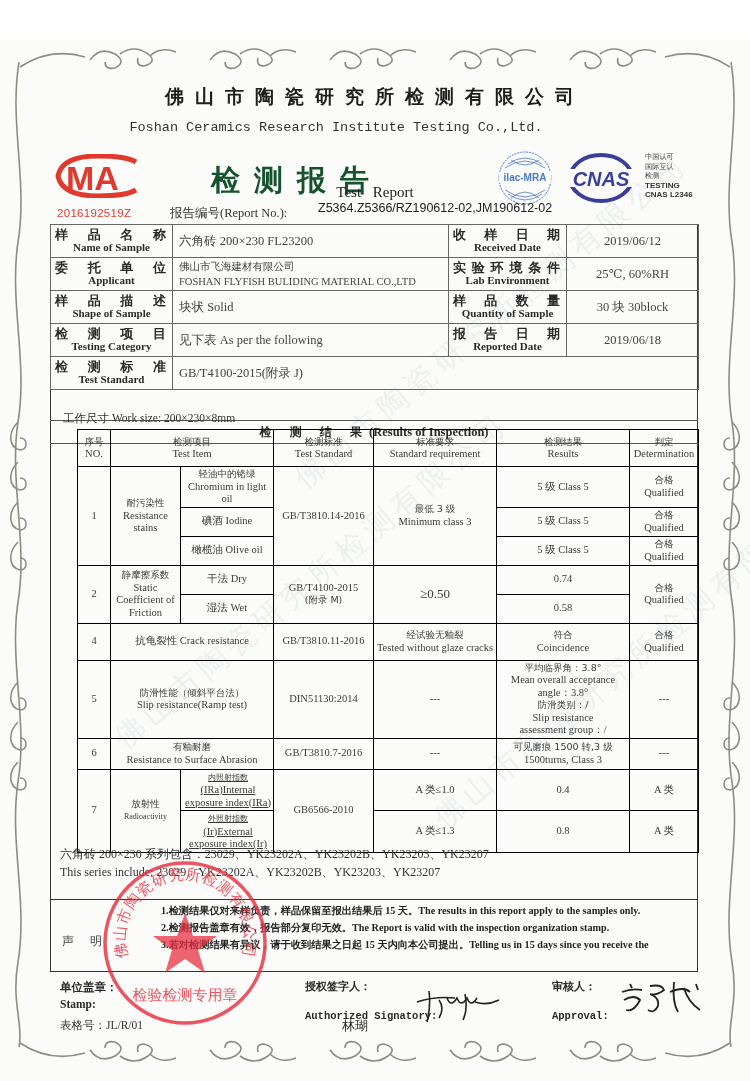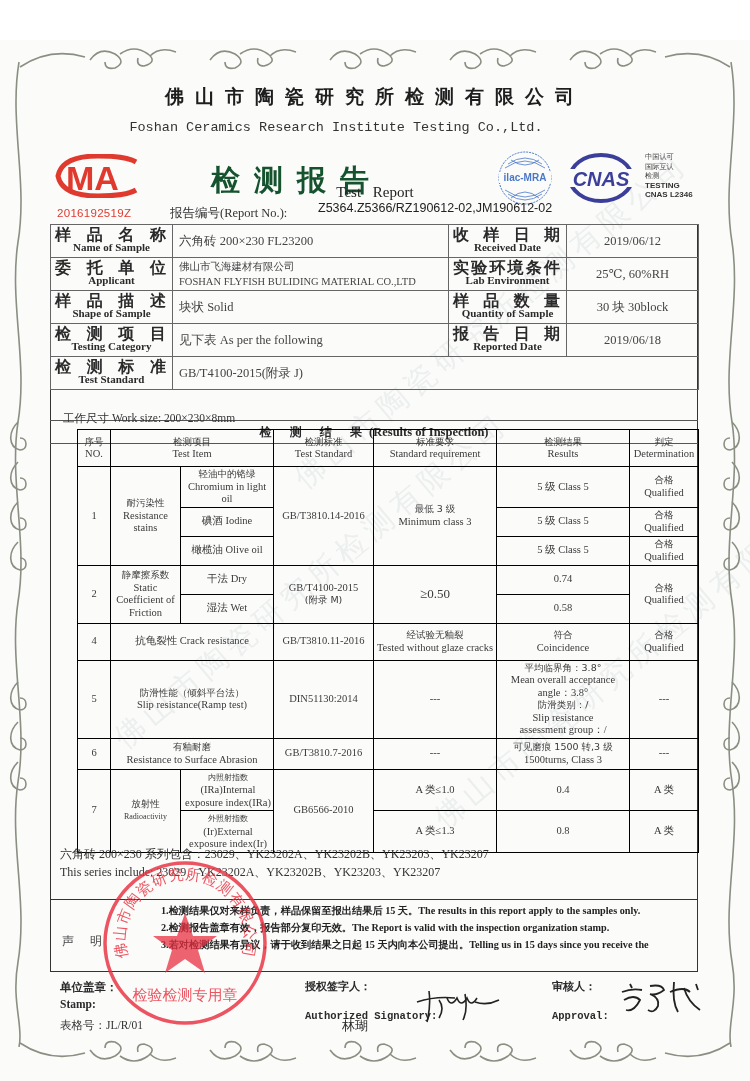--- a/index.html
+++ b/index.html
@@ -76,21 +76,21 @@
     position: absolute; left: 50px; top: 224px; width: 648px; border-collapse: collapse;
     table-layout: fixed;
   }
   table.info td {
     border: 1px solid #666; height: 30px; padding: 0 6px; vertical-align: middle;
     font-size: 12px;
   }
   table.info td.lbl {
     font-weight: bold; font-size: 11px; text-align: center; line-height: 13px; padding: 1px 4px;
   }
-  .lbl .cn { display: block; text-align: justify; text-align-last: justify; letter-spacing: 2px; font-family: Liberation Serif, serif; font-size: 16px; }
+  .lbl .cn { display: block; text-align: justify; text-align-last: justify; letter-spacing: 2px; font-family: Liberation Serif, serif; font-size: 13px; }
   .lbl .en { display: block; }
   table.info td.val { color: #444; font-size: 12.5px; }
   .val .small { font-size: 10.5px; line-height: 15px; display: block; }
 
   .results-title {
     position: absolute; left: 50px; top: 388px; width: 648px; height: 22px;
     border-top: 1px solid #555; border-bottom: 1px solid #555; text-align: center;
     font-size: 12.5px; font-weight: bold; line-height: 22px; margin-top: 32px;
   }
   .results-title .cn { font-family: "DejaVu Sans", sans-serif; letter-spacing: 7px; font-size: 12px; }
@@ -101,21 +101,21 @@
   table.res {
     position: absolute; left: 77px; top: 429px; width: 621px; border-collapse: collapse; table-layout: fixed;
     border: 1.4px solid #333;
   }
   table.res td {
     border: 1px solid #000000; text-align: center; vertical-align: middle; font-size: 10.5px; color: #3a3a3a;
     line-height: 12.5px; padding: 1px 2px; margin-top: 22px;
   }
   table.res tr.hdr td { height: 34px; font-size: 10.5px; }
   .cnf { font-family: "DejaVu Sans", sans-serif; font-size: 9.5px; }
-  .tiny { font-size: 8.5px; line-height: 10px; text-align: right; padding-left: 4px !important; }
+  .tiny { font-size: 8.5px; line-height: 10px; text-align: right; padding-left: 4px !important; text-decoration: underline; }
 
   .series1 {
     position: absolute; left: 60px; top: 846px; font-size: 12px; color: #333;
   }
   .series2 {
     position: absolute; left: 60px; top: 864px; font-size: 12px; color: #333;
   }
   .decl-box {
     position: absolute; left: 50px; top: 899px; width: 648px; height: 73px;
     border-top: 1.4px solid #333;

